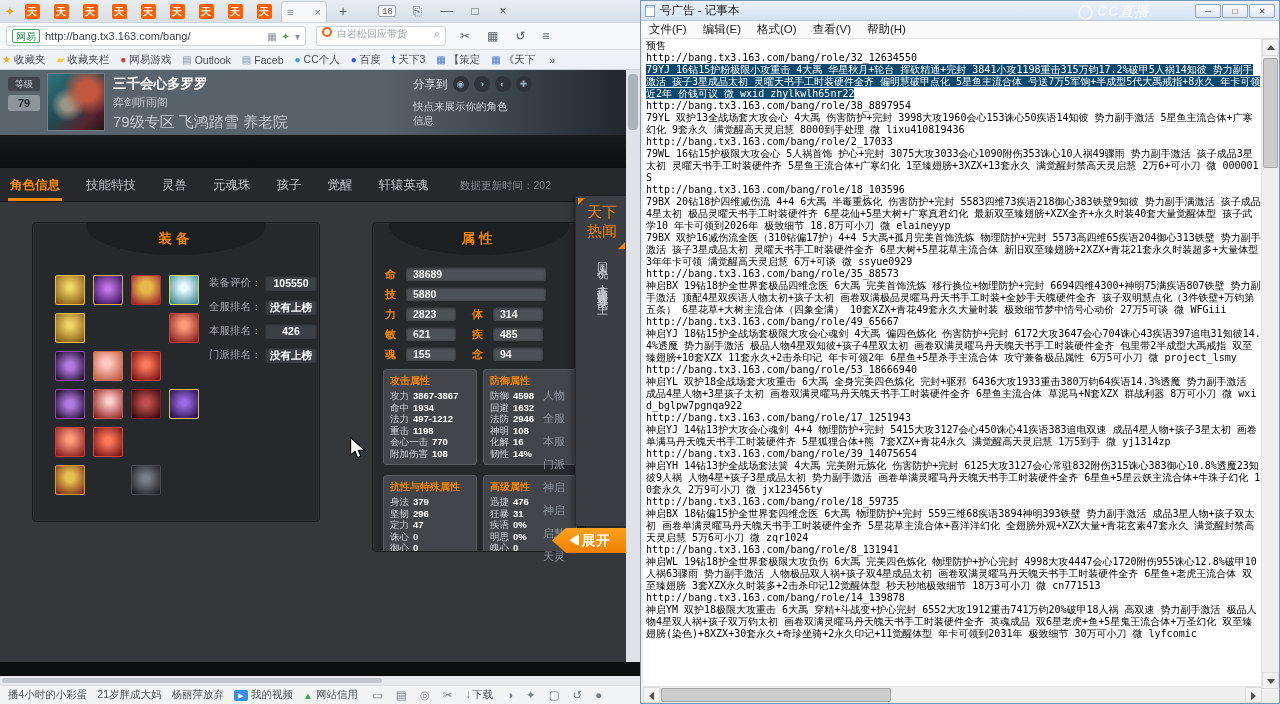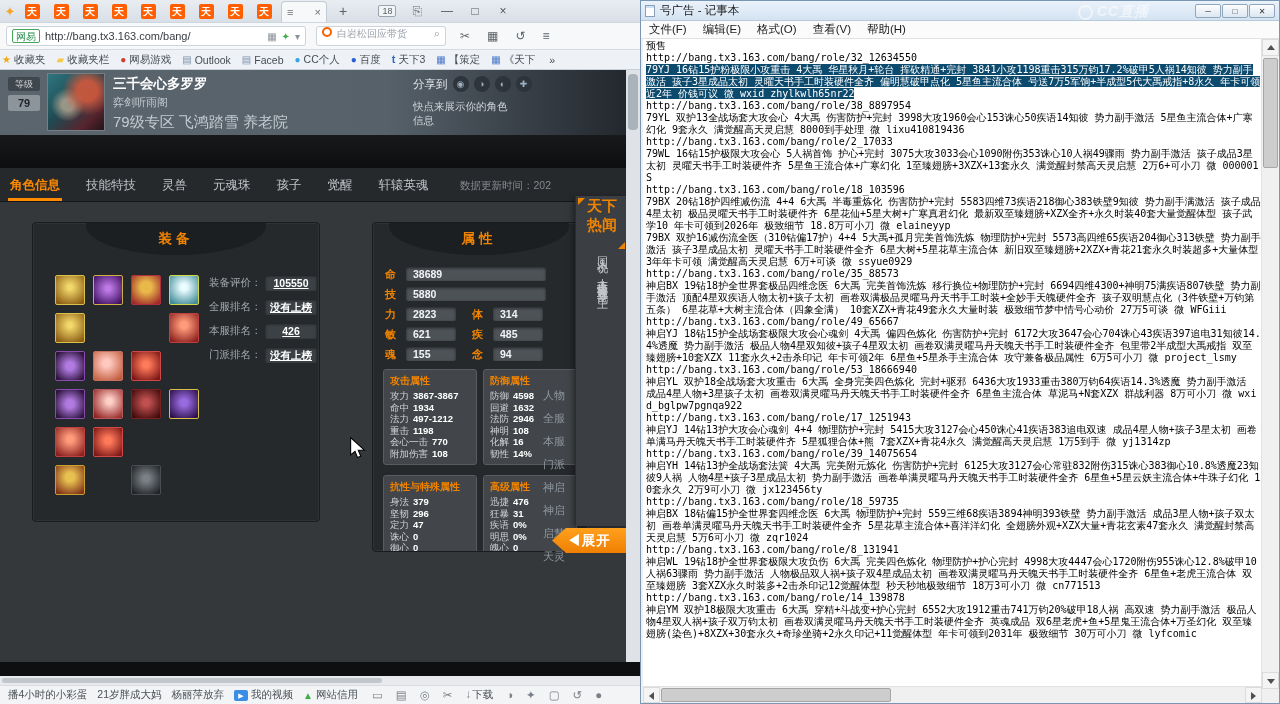--- a/index.html
+++ b/index.html
@@ -120,21 +120,21 @@
   .sl-redblade   { border:1px solid #b85858; background:radial-gradient(circle at 55% 40%, #ffd0c8 12%, #902020 90%); }
   .sl-darkred    { border:1px solid #7a2020; background:radial-gradient(circle at 50% 45%, #c05050 15%, #400a0a 90%); }
   .sl-purplesword{ border:1px solid #d9c04a; background:radial-gradient(circle at 50% 45%, #9a6ae0 15%, #2a1048 90%); }
   .sl-goldred    { border:1px solid #c8a030; background:radial-gradient(circle at 50% 40%, #e8c050 20%, #803018 90%); }
   .sl-dark       { border:1px solid #4a4e52; background:radial-gradient(circle at 50% 45%, #7a8085 15%, #202326 90%); }
 
   .equip-stats { position:absolute; left:176px; top:52px; }
   .eq-row { display:flex; align-items:center; margin-bottom:8px; }
   .eq-label { font-size:10.5px; color:#a2a8ae; width:56px; }
   .eq-val { width:52px; height:16px; background:#3c4145; box-shadow:inset 0 1px 3px rgba(0,0,0,.6);
-    border-radius:2px; color:#fff; font-size:10.5px; font-weight:bold; text-align:center; line-height:16px;text-decoration:underline; }
+    border-radius:2px; color:#fff; font-size:10.5px; font-weight:bold; text-align:center; line-height:16px; }
 
   #attr-panel { left:372px; top:20px; width:214px; height:330px; }
   .arows { position:absolute; left:12px; top:42px; }
   .arow { display:flex; align-items:center; height:18px; margin-bottom:2px; }
   .albl { font-size:11px; font-weight:bold; color:#ef8300; width:14px; margin-right:7px; }
   .arow > :nth-child(3) { margin-left:16px; }
   .acap { height:14px; background:#4d5257; box-shadow:inset 0 1px 3px rgba(0,0,0,.55); border-radius:2px;
     color:#f2f3f4; font-size:10.5px; font-weight:bold; line-height:14px; padding-left:7px; }
   .acap.full { width:140px; }
   .acap.half { width:50px; }
@@ -147,21 +147,21 @@
   #box-advanced{ left:110px; top:252px; }
   .bxh { font-size:10px; font-weight:bold; color:#ef8300; margin-bottom:2px; white-space:nowrap; overflow:hidden; }
   .bxr { font-size:9.5px; line-height:11.5px; color:#cfd3d6; white-space:nowrap; overflow:hidden; }
   .bxr .bxv { color:#fff; font-weight:bold; margin-left:4px; }
 
   .rail { position:absolute; left:543px; top:186px; }
   .rail-item { width:30px; height:23px; font-size:11px; color:#8f969e; white-space:nowrap; overflow:hidden; }
 
   .hotnews { position:absolute; left:575px; top:126px; width:53px; height:330px; background:#3b3f43;
     border-left:1px solid #2a2d30; box-shadow:-2px 2px 6px rgba(0,0,0,.4); }
-  .hn-head { position:relative; text-align:center; color:#ef8300; font-weight:bold;
+  .hn-head { position:relative; padding-top:6px; text-align:center; color:#ef8300; font-weight:normal;
     font-size:15px; line-height:19px; }
   .hn-tri-tl { position:absolute; left:2px; top:2px; width:0; height:0;
     border-top:7px solid #ef8300; border-right:7px solid transparent; }
   .hn-tri-br { position:absolute; right:3px; top:46px; width:0; height:0;
     border-bottom:7px solid #ef8300; border-left:7px solid transparent; }
   .hn-body { margin:14px auto 0 auto; writing-mode:vertical-rl; font-size:11px; color:#c6cacd;
     letter-spacing:2px; height:248px; overflow:hidden; }
 
   .expandbtn { position:absolute; left:552px; top:458px; width:74px; height:25px;
     background:linear-gradient(#ffa11e,#f07f00); clip-path:polygon(0 50%, 14px 0, 100% 0, 100% 100%, 14px 100%);

